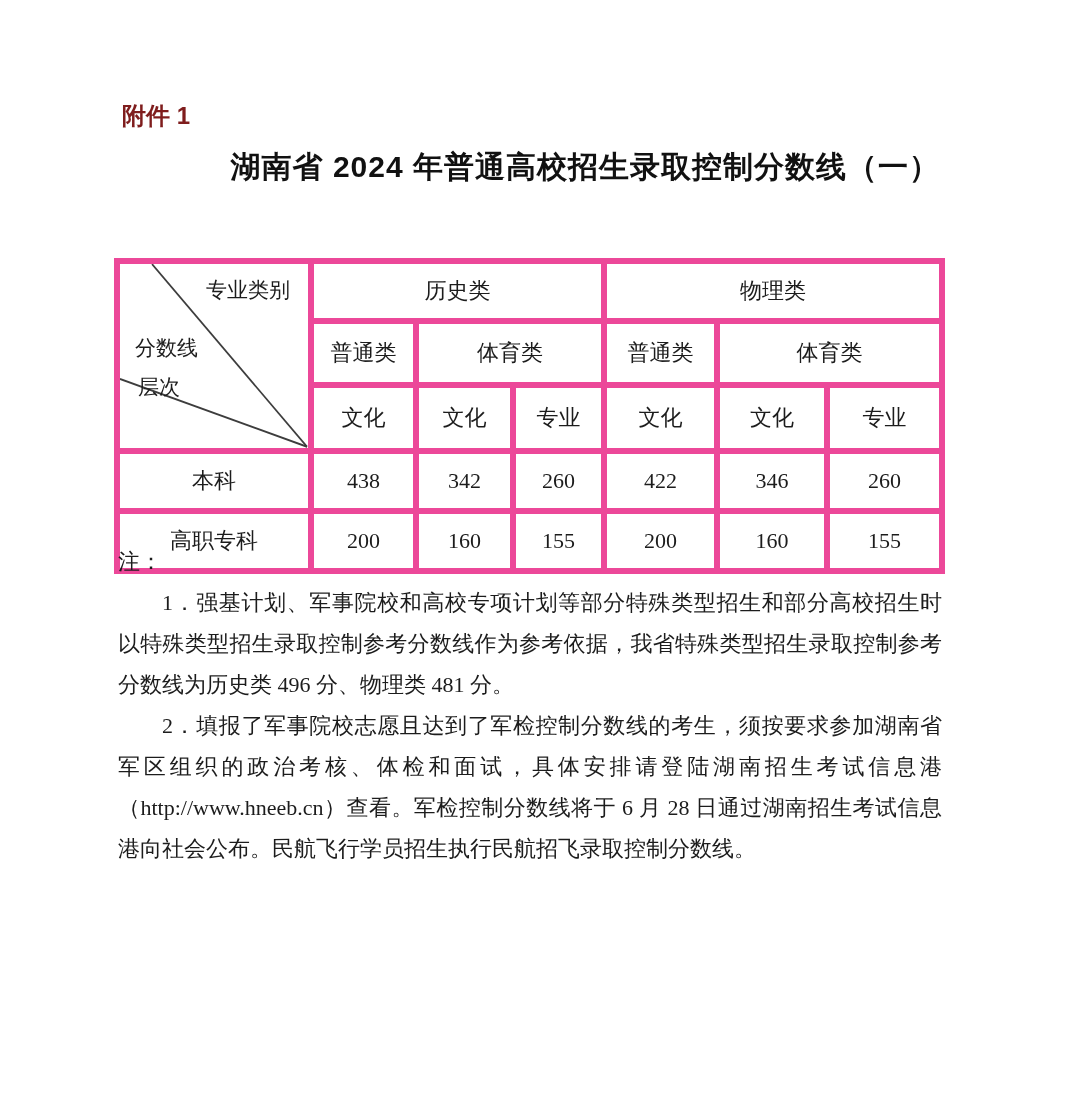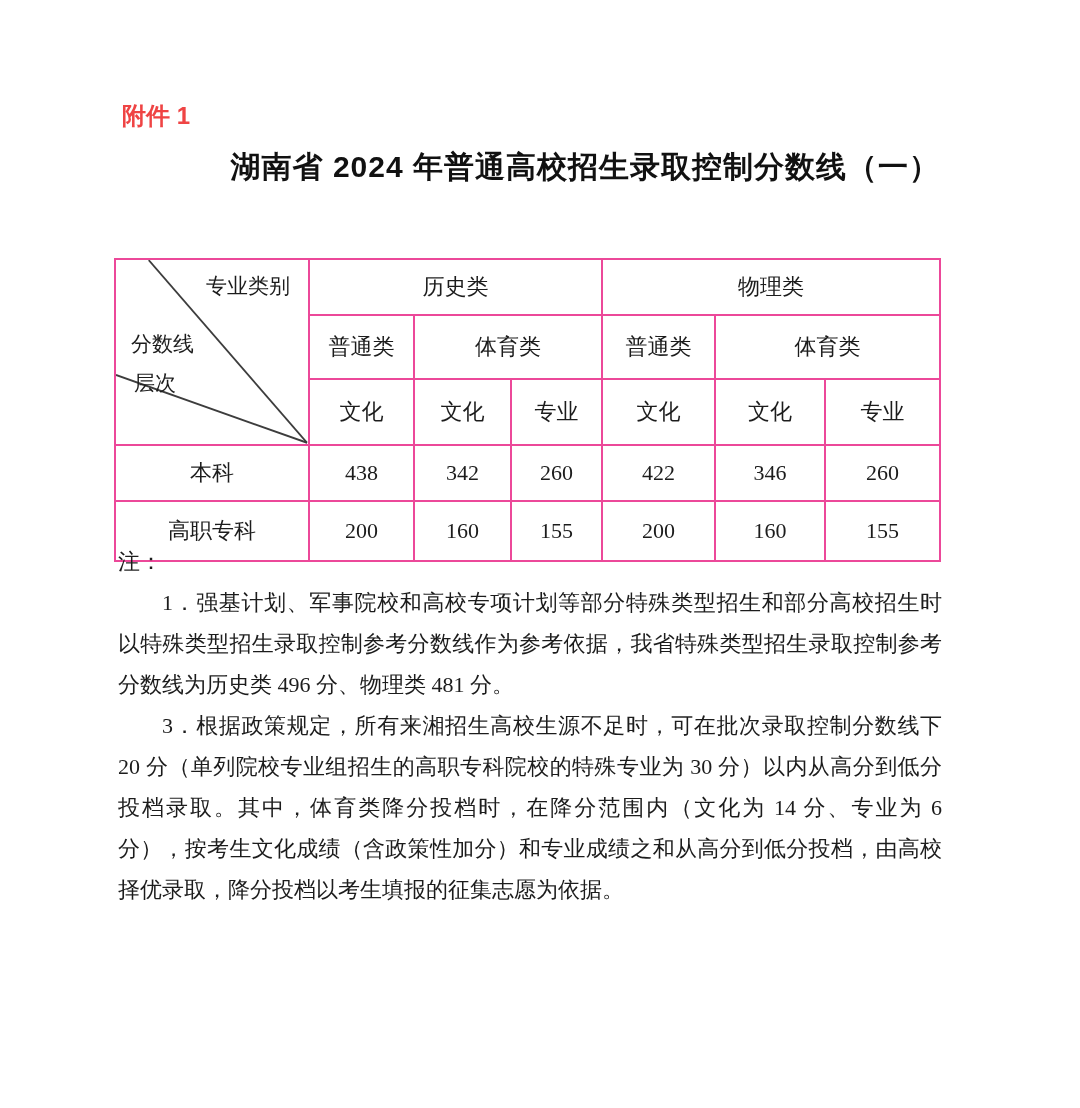--- a/index.html
+++ b/index.html
@@ -13,21 +13,21 @@
     font-family: "Liberation Serif", "DejaVu Serif", serif;
     overflow: hidden;
   }
   .attachment {
     position: absolute;
     left: 122px;
     top: 100px;
     font-family: "Liberation Sans", "DejaVu Sans", sans-serif;
     font-weight: 700;
     font-size: 24px;
-    color: #ef4444;
+    color: #7f1d1d;
   }
   .doc-title {
     position: absolute;
     left: 118px;
     top: 147px;
     width: 822px;
     text-align: right;
     font-family: "Liberation Sans", "DejaVu Sans", sans-serif;
     font-weight: 700;
     font-size: 30px;
@@ -38,21 +38,21 @@
   table.score-table {
     position: absolute;
     left: 114px;
     top: 258px;
     border-collapse: collapse;
     table-layout: fixed;
     font-size: 22px;
     color: #1c1c1c;
   }
   table.score-table td {
-    border: 2px solid #ec4899;
+    border: 6px solid #ec4899;
     text-align: center;
     vertical-align: middle;
     padding: 12px;
     overflow: hidden;
   }
   tr.hrow1 { height: 54px; }
   tr.hrow2 { height: 64px; }
   tr.hrow3 { height: 66px; }
   tr.drow1 { height: 40px; }
   tr.drow2 { height: 60px; }
@@ -145,16 +145,16 @@
       <td>200</td>
       <td>160</td>
       <td>155</td>
     </tr>
   </tbody>
     </table>
 
   <div class="notes">
     <div class="notes-label">注：</div>
     <p>1．强基计划、军事院校和高校专项计划等部分特殊类型招生和部分高校招生时以特殊类型招生录取控制参考分数线作为参考依据，我省特殊类型招生录取控制参考分数线为历史类 496 分、物理类 481 分。</p>
-    <p>3．根据政策规定，所有来湘招生高校生源不足时，可在批次录取控制分数线下 20 分（单列院校专业组招生的高职专科院校的特殊专业为 30 分）以内从高分到低分投档录取。其中，体育类降分投档时，在降分范围内（文化为 14 分、专业为 6 分），按考生文化成绩（含政策性加分）和专业成绩之和从高分到低分投档，由高校择优录取，降分投档以考生填报的征集志愿为依据。</p>
+    <p>2．填报了军事院校志愿且达到了军检控制分数线的考生，须按要求参加湖南省军区组织的政治考核、体检和面试，具体安排请登陆湖南招生考试信息港（http://www.hneeb.cn）查看。军检控制分数线将于 6 月 28 日通过湖南招生考试信息港向社会公布。民航飞行学员招生执行民航招飞录取控制分数线。</p>
   </div>
 
 </div>
 
 </body></html>

